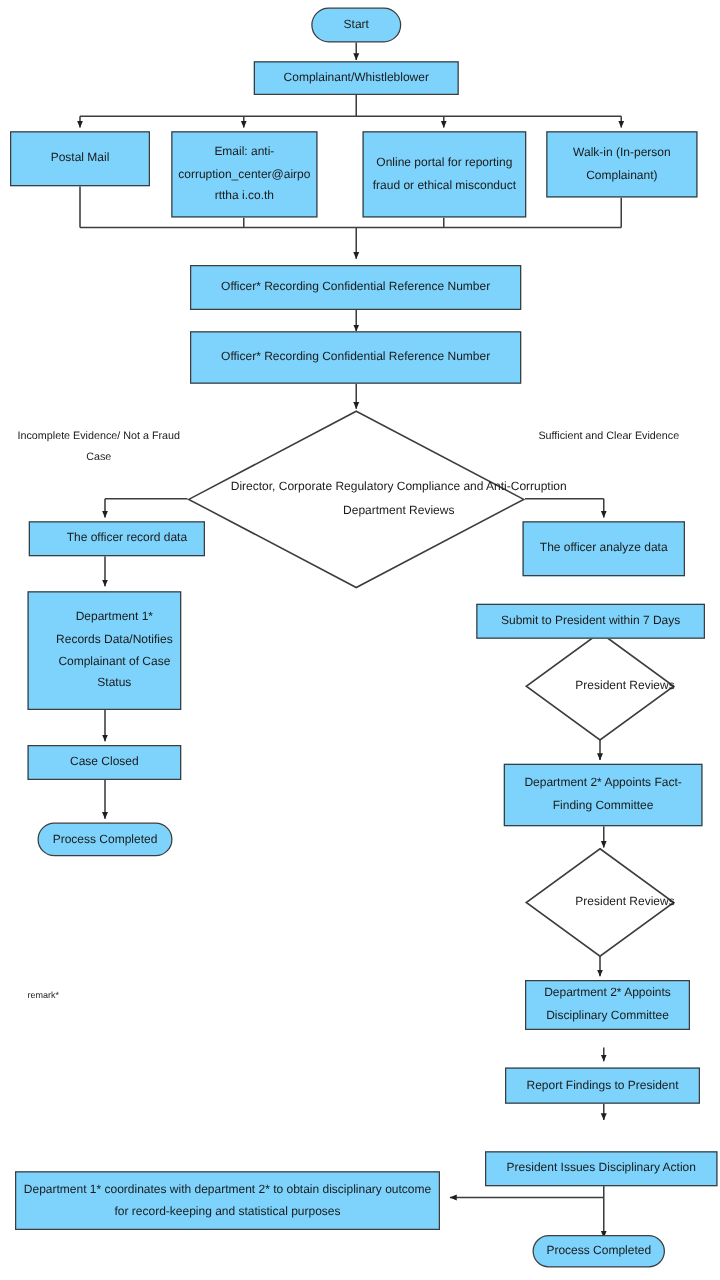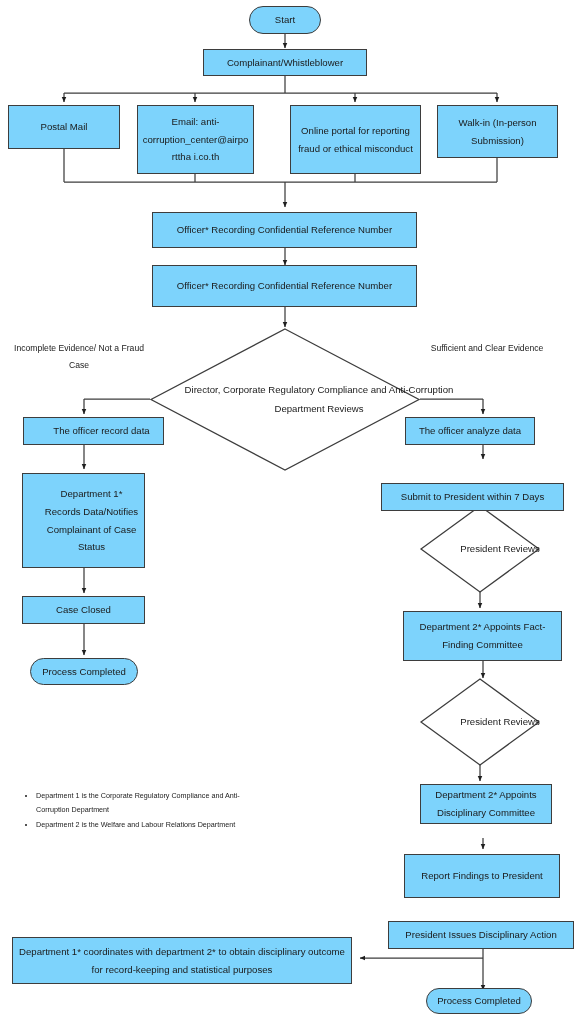--- a/index.html
+++ b/index.html
@@ -163,21 +163,21 @@
 
 <div class="node" style="left:137px; top:105px; width:117px; height:69px; word-break:break-word;">
   <span>Email: anti-corruption_center@airporttha i.co.th</span>
 </div>
 
 <div class="node" style="left:290px; top:105px; width:131px; height:69px;">
   <span>Online portal for reporting fraud or ethical misconduct</span>
 </div>
 
 <div class="node" style="left:437px; top:105px; width:121px; height:53px;">
-  <span>Walk-in (In-person Submission)</span>
+  <span>Walk-in (In-person Complainant)</span>
 </div>
 
 <div class="node" style="left:152px; top:212px; width:265px; height:36px;">
   <span>Officer* Recording Confidential Reference Number</span>
 </div>
 
 <div class="node" style="left:152px; top:265px; width:265px; height:42px;">
   <span>Officer* Recording Confidential Reference Number</span>
 </div>
 
@@ -207,21 +207,21 @@
 </div>
 
 <div class="node" style="left:22px; top:596px; width:123px; height:28px;">
   <span>Case Closed</span>
 </div>
 
 <div class="node oval" style="left:30px; top:658px; width:108px; height:27px;">
   <span>Process Completed</span>
 </div>
 
-<div class="node" style="left:405px; top:417px; width:130px; height:28px;">
+<div class="node" style="left:418px; top:417px; width:130px; height:44px;">
   <span>The officer analyze data</span>
 </div>
 
 <div class="node" style="left:381px; top:462px; width:183px; height:28px;margin-top:21px;">
   <span>Submit to President within 7 Days</span>
 </div>
 
 <div class="diamond-wrap" style="left:420px; top:505px; width:120px; height:88px;">
   <svg width="120" height="88" viewBox="0 0 120 88" xmlns="http://www.w3.org/2000/svg">
     <path d="M60,1 L119,44 L60,87 L1,44 Z" fill="#ffffff" stroke="#3d3d3d" stroke-width="1.25"></path>
@@ -241,34 +241,31 @@
   </svg>
   <div class="diamond-label" style="padding:0 20px;">
     <span>President Reviews</span>
   </div>
 </div>
 
 <div class="node" style="left:420px; top:784px; width:132px; height:40px;">
   <span>Department 2* Appoints Disciplinary Committee</span>
 </div>
 
-<div class="node" style="left:404px; top:854px; width:156px; height:44px;">
+<div class="node" style="left:404px; top:854px; width:156px; height:29px;">
   <span>Report Findings to President</span>
 </div>
 
 <div class="node" style="left:388px; top:901px; width:186px; height:28px;margin-top:20px;">
   <span>President Issues Disciplinary Action</span>
 </div>
 
 <div class="node" style="left:12px; top:937px; width:340px; height:47px;">
   <span>Department 1* coordinates with department 2* to obtain disciplinary outcome for record-keeping and statistical purposes</span>
 </div>
 
 <div class="node oval" style="left:426px; top:988px; width:106px; height:26px;">
   <span>Process Completed</span>
 </div>
 
 <div class="remark" style="left:22px; top:789px;">
-  <ul>
-    <li>Department 1 is the Corporate Regulatory Compliance and Anti-Corruption Department</li>
-    <li>Department 2 is the Welfare and Labour Relations Department</li>
-  </ul>
+  <div class="remark-title">remark*</div>
 </div>
 
 </body></html>

